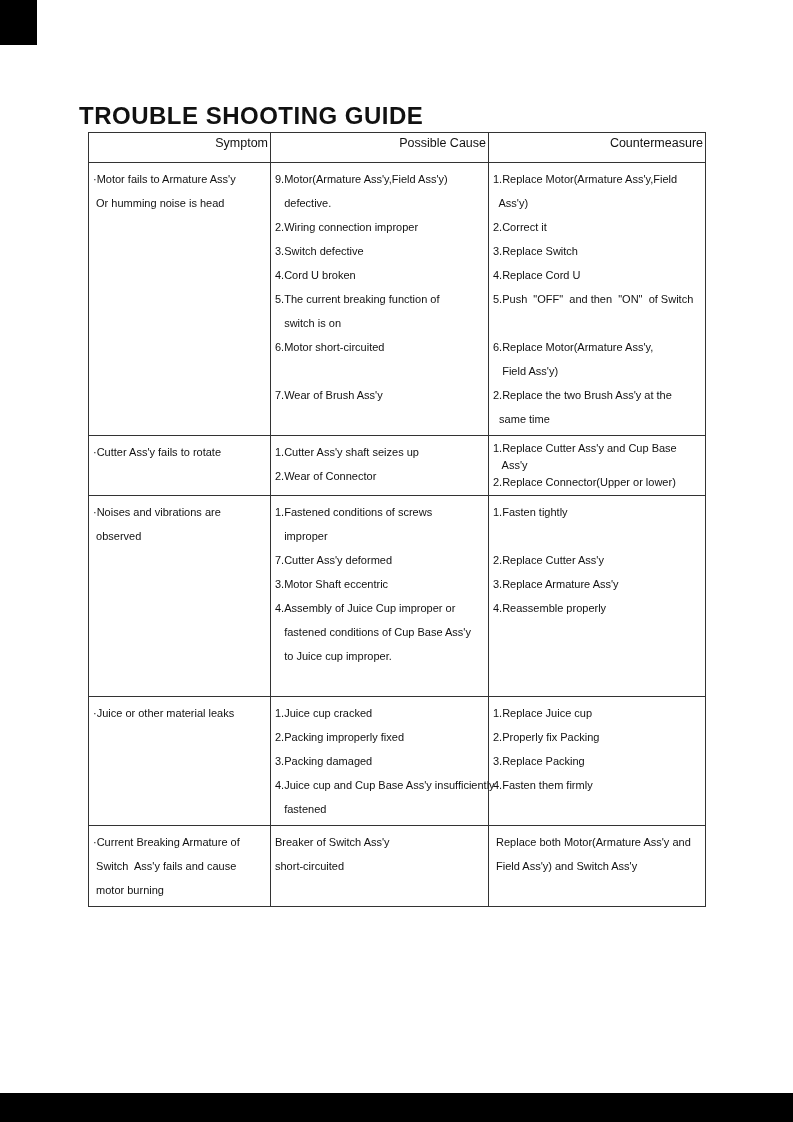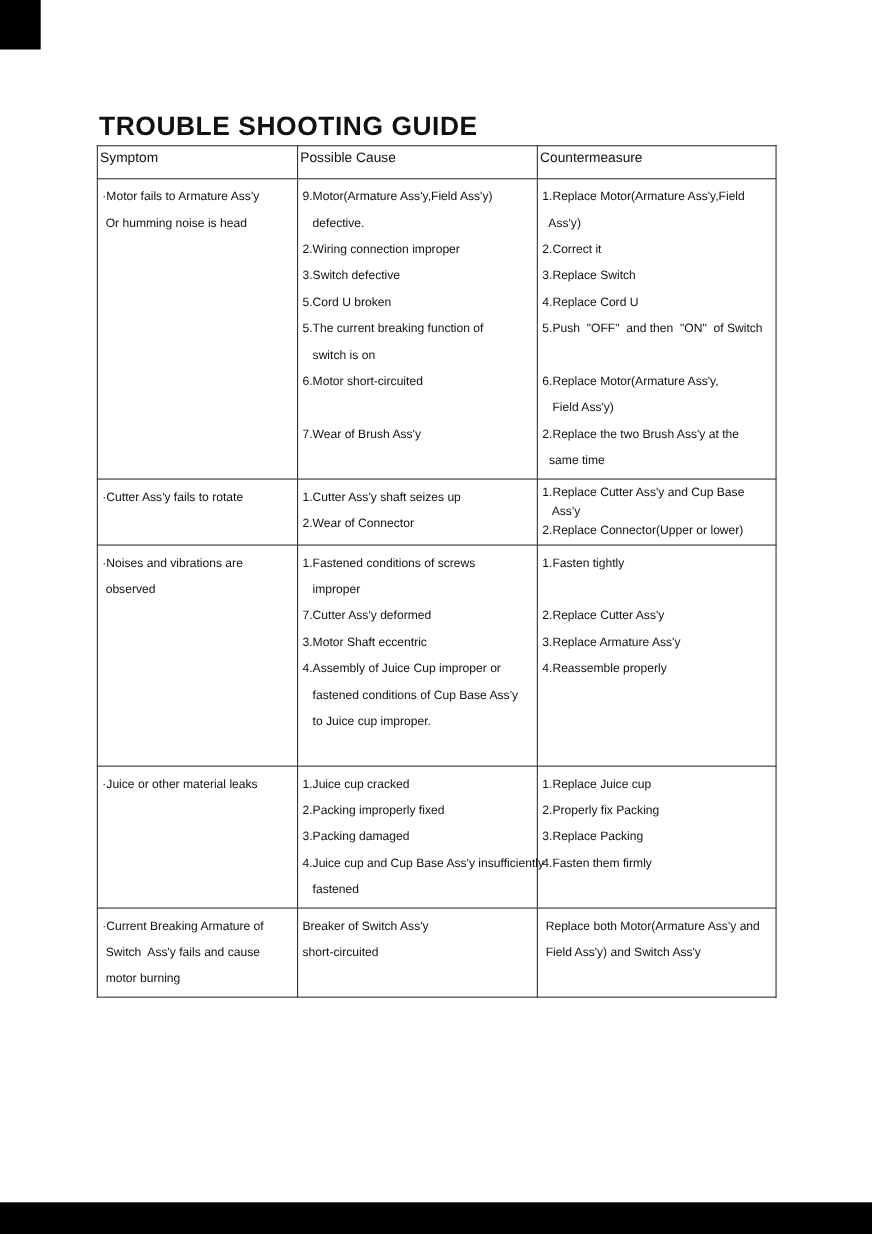--- a/index.html
+++ b/index.html
@@ -20,21 +20,21 @@
   }
   .bottom-bar {
     position: absolute;
     left: 0; bottom: 0;
     width: 100%; height: 29px;
     background: #000000;
   }
   .title {
     position: absolute;
     top: 86px;
-    left: 90px;
+    left: 79px;
     font-size: 24px;
     font-weight: bold;
     letter-spacing: 0.5px;
     color: #111111;
   }
   table.ts-table {
     position: absolute;
     top: 132px;
     left: 88px;
     width: 617px;
@@ -42,21 +42,21 @@
     table-layout: fixed;
   }
   .ts-table th, .ts-table td {
     border: 1px solid #333333;
     vertical-align: top;
   }
   .ts-table th {
     height: 24px;
     font-size: 12.5px;
     font-weight: normal;
-    text-align: left;
+    text-align: right;
     padding: 3px 2px 2px 2px;
   }
   .ts-table td {
     font-size: 11px;
     padding: 4px 2px 4px 4px;
     overflow: visible;
     margin-left: 20px;
   }
   .line {
     line-height: 24px;
@@ -95,21 +95,21 @@
         <tr>
           <td>
             <div class="line">·Motor fails to Armature Ass'y</div>
             <div class="line"> Or humming noise is head</div>
           </td>
           <td>
             <div class="line">9.Motor(Armature Ass'y,Field Ass'y)</div>
             <div class="line">   defective.</div>
             <div class="line">2.Wiring connection improper</div>
             <div class="line">3.Switch defective</div>
-            <div class="line">5.Cord U broken</div>
+            <div class="line">4.Cord U broken</div>
             <div class="line">5.The current breaking function of</div>
             <div class="line">   switch is on</div>
             <div class="line">6.Motor short-circuited</div>
             <div class="line"></div>
             <div class="line">7.Wear of Brush Ass'y</div>
           </td>
           <td>
             <div class="line">1.Replace Motor(Armature Ass'y,Field</div>
             <div class="line">  Ass'y)</div>
             <div class="line">2.Correct it</div>

